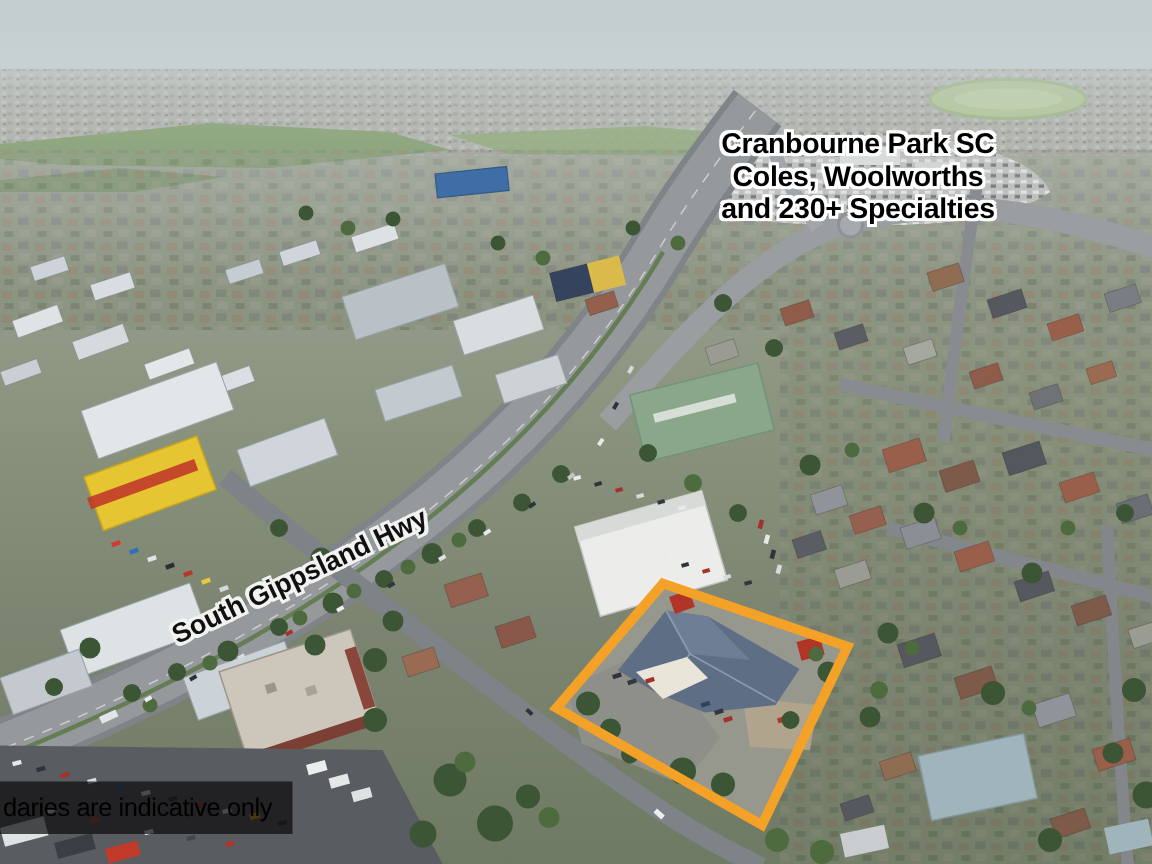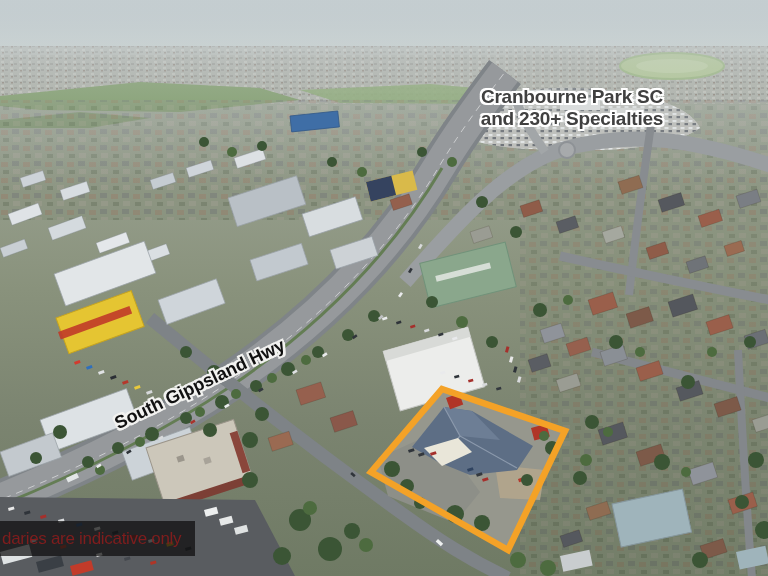--- a/index.html
+++ b/index.html
@@ -4,34 +4,34 @@
 <style>
   html,body{margin:0;padding:0;background:#20242a;}
   .stage{
     position:relative;width:768px;height:576px;overflow:hidden;
     background:#98a08f;font-family:"Liberation Sans",sans-serif;
   }
   .stage svg{position:absolute;left:0;top:0;display:block;}
   .annotation{
     position:absolute;left:442px;top:86px;width:260px;text-align:center;
     font-weight:bold;font-size:19px;line-height:21.5px;letter-spacing:-0.2px;
-    color:#404040;white-space:nowrap;
+    color:#000000;white-space:nowrap;
     text-shadow:-2px -2px 0 #fff,2px -2px 0 #fff,-2px 2px 0 #fff,2px 2px 0 #fff,
                 0 -2px 0 #fff,0 2px 0 #fff,-2px 0 0 #fff,2px 0 0 #fff,0 0 3px #fff;
   }
   .road-label{
     position:absolute;left:116px;top:414px;
     font-weight:bold;font-size:18px;color:#101010;white-space:nowrap;
     transform:rotate(-25.5deg);transform-origin:0 50%;
     text-shadow:-2px -2px 0 #f2f2f0,2px -2px 0 #f2f2f0,-2px 2px 0 #f2f2f0,2px 2px 0 #f2f2f0,
                 0 -2px 0 #f2f2f0,0 2px 0 #f2f2f0,-2px 0 0 #f2f2f0,2px 0 0 #f2f2f0;
   }
   .disclaimer{
     position:absolute;left:0;top:521px;width:193px;height:35px;
-    background:rgba(12,12,12,0.72);color:#7f1d1d;
+    background:rgba(12,12,12,0.72);color:#000000;
     font-size:17px;letter-spacing:-0.3px;line-height:35px;
     padding-left:2px;white-space:nowrap;overflow:hidden;
   }
 </style>
 </head>
 <body>
 
 <div class="stage">
 
 <svg width="768" height="576" viewBox="0 0 768 576">
@@ -386,20 +386,21 @@
     <rect x="66" y="478" width="12" height="5" fill="#e3e6e7" transform="rotate(-25 66 478)"></rect>
     <rect x="438" y="539" width="7" height="3.5" fill="#eef0f0" transform="rotate(42 438 539)"></rect>
     <rect x="352" y="472" width="5" height="2.6" fill="#2f343a" transform="rotate(42 352 472)"></rect>
   </g>
 
   <polygon points="442,389 565,431 508,550 371,472" fill="none" stroke="#F4A227" stroke-width="6.5" stroke-linejoin="miter"></polygon>
 </svg>
 
   <div class="annotation">
     <div>Cranbourne Park SC</div>
+    <div>Coles, Woolworths</div>
     <div>and 230+ Specialties</div>
   </div>
 
   <div class="road-label">South Gippsland Hwy</div>
 
   <div class="disclaimer">
     <span>daries are indicative only</span>
   </div>
 
 </div>

